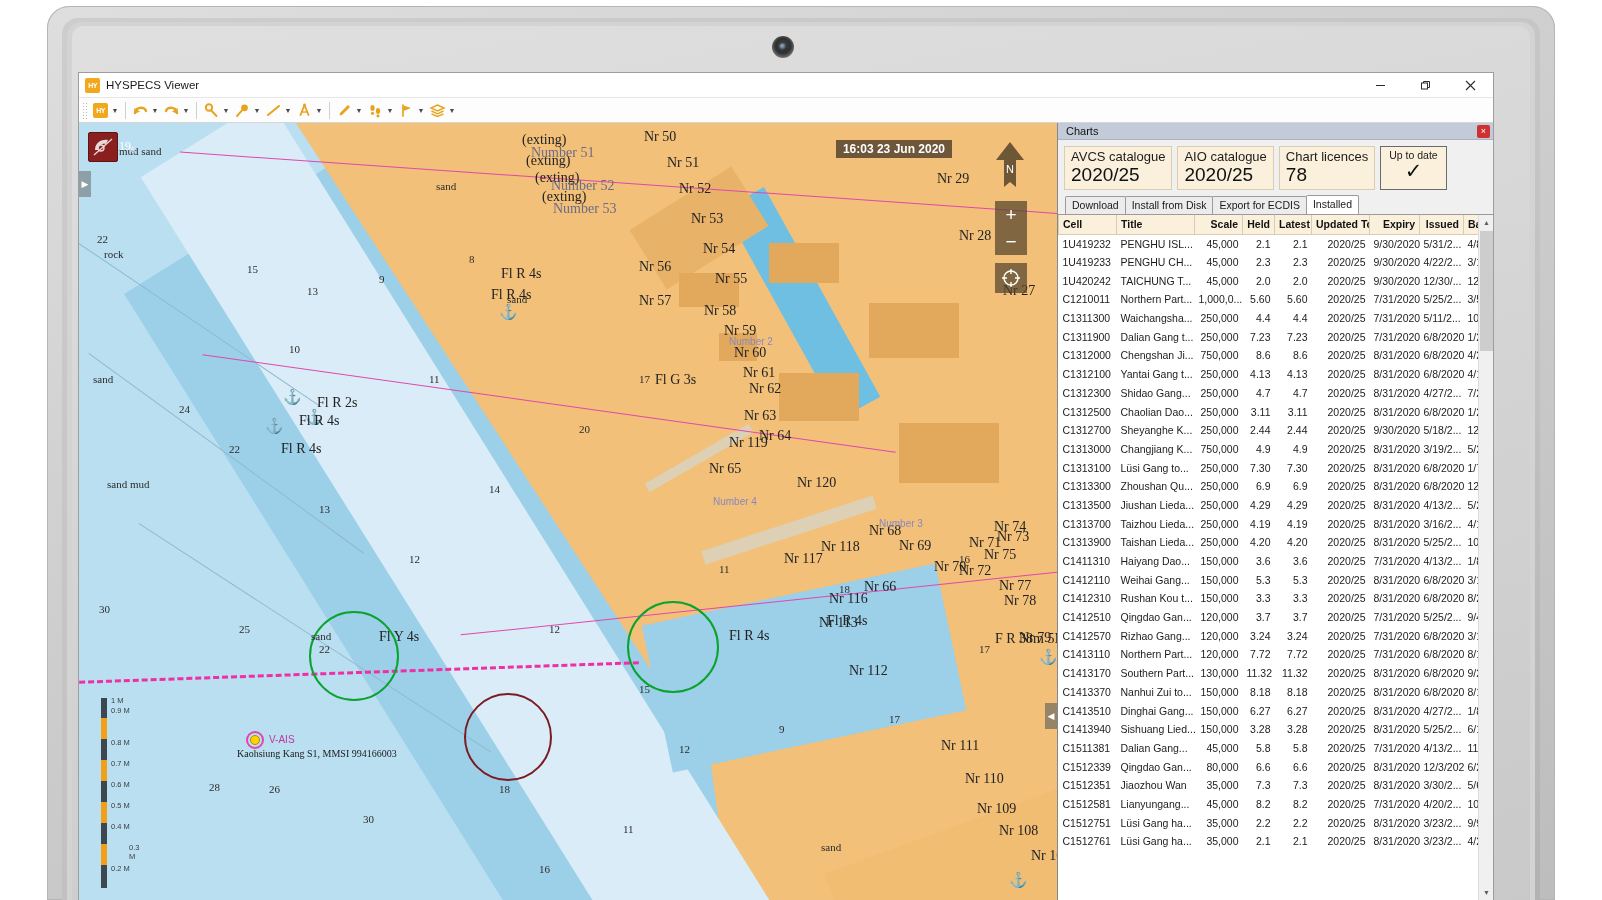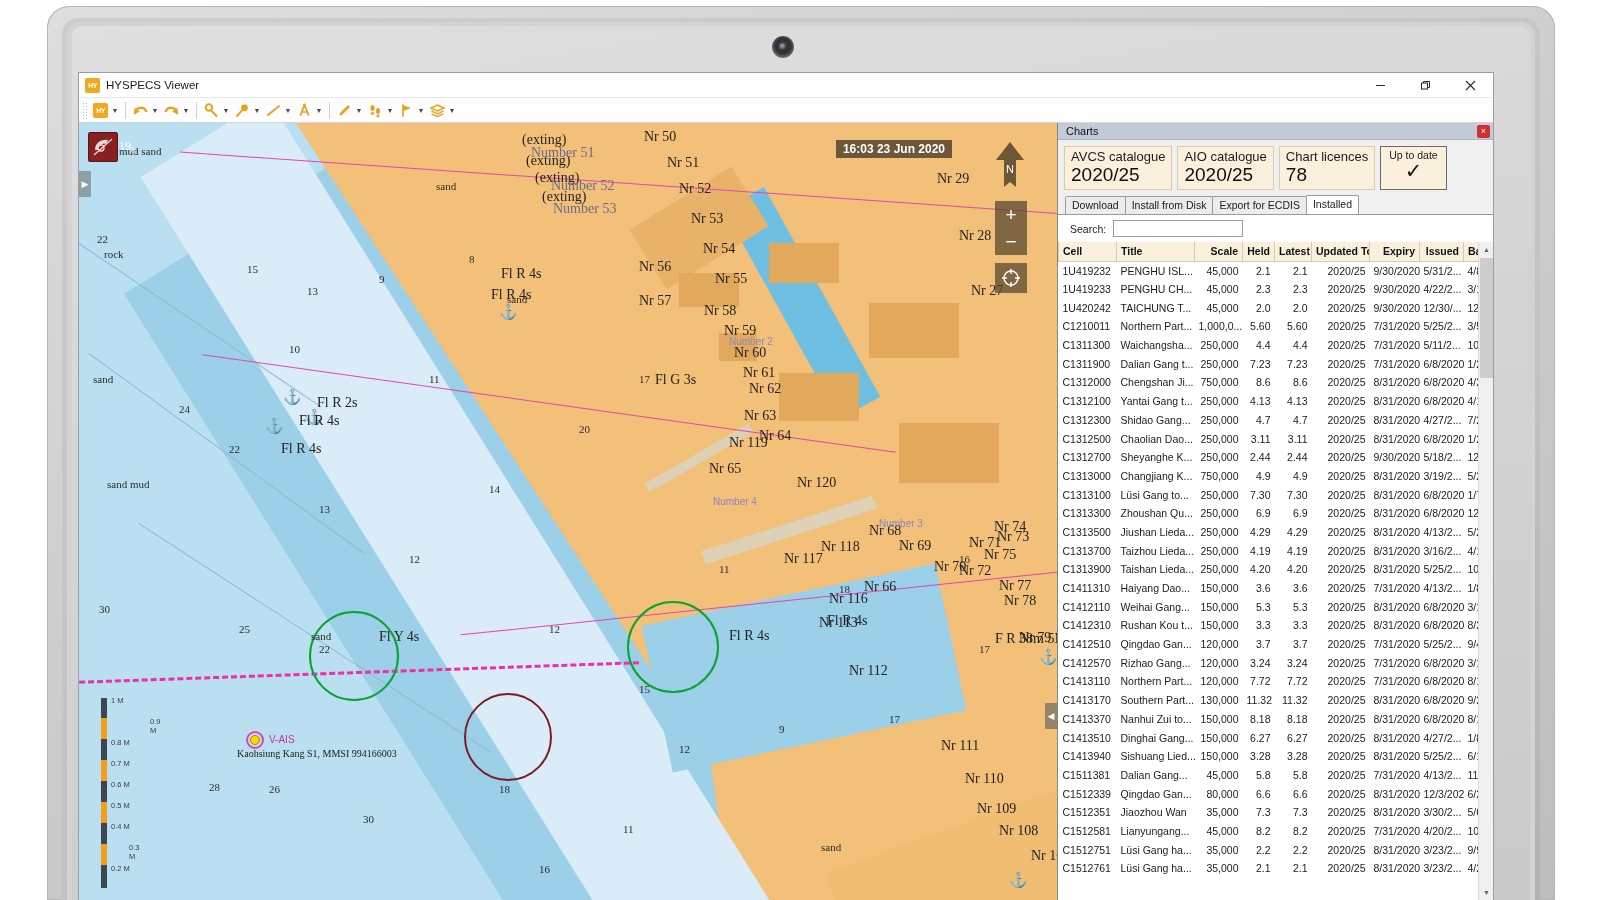--- a/index.html
+++ b/index.html
@@ -576,21 +576,21 @@
         <div class="chart-lbl" style="left:820px;top:415px;">Nr 69</div>
         <div class="chart-lbl" style="left:855px;top:436px;">Nr 70</div>
         <div class="chart-lbl" style="left:890px;top:412px;">Nr 71</div>
         <div class="chart-lbl" style="left:880px;top:440px;">Nr 72</div>
         <div class="chart-lbl" style="left:918px;top:406px;">Nr 73</div>
         <div class="chart-lbl" style="left:915px;top:396px;">Nr 74</div>
         <div class="chart-lbl" style="left:905px;top:424px;">Nr 75</div>
         <div class="chart-lbl" style="left:920px;top:455px;">Nr 77</div>
         <div class="chart-lbl" style="left:925px;top:470px;">Nr 78</div>
         <div class="chart-lbl" style="left:940px;top:507px;">Nr 79</div>
-        <div class="chart-lbl" style="left:892px;top:160px;">Nr 27</div>
+        <div class="chart-lbl" style="left:924px;top:160px;">Nr 27</div>
         <div class="chart-lbl" style="left:880px;top:105px;">Nr 28</div>
         <div class="chart-lbl" style="left:858px;top:48px;">Nr 29</div>
         <div class="chart-lbl" style="left:952px;top:725px;">Nr 107</div>
         <div class="chart-lbl" style="left:920px;top:700px;">Nr 108</div>
         <div class="chart-lbl" style="left:898px;top:678px;">Nr 109</div>
         <div class="chart-lbl" style="left:886px;top:648px;">Nr 110</div>
         <div class="chart-lbl" style="left:862px;top:615px;">Nr 111</div>
         <div class="chart-lbl" style="left:770px;top:540px;">Nr 112</div>
         <div class="chart-lbl" style="left:740px;top:492px;">Nr 113</div>
         <div class="chart-lbl" style="left:750px;top:468px;">Nr 116</div>
@@ -658,21 +658,21 @@
           <div class="sb-seg" style="top:0;height:20px;background:#3d4750;"></div>
           <div class="sb-seg" style="top:20px;height:21px;background:#f2a01c;"></div>
           <div class="sb-seg" style="top:41px;height:21px;background:#3d4750;"></div>
           <div class="sb-seg" style="top:62px;height:21px;background:#f2a01c;"></div>
           <div class="sb-seg" style="top:83px;height:21px;background:#3d4750;"></div>
           <div class="sb-seg" style="top:104px;height:21px;background:#f2a01c;"></div>
           <div class="sb-seg" style="top:125px;height:21px;background:#3d4750;"></div>
           <div class="sb-seg" style="top:146px;height:21px;background:#f2a01c;"></div>
           <div class="sb-seg" style="top:167px;height:23px;background:#3d4750;"></div>
           <div class="sb-lbl" style="top:-2px;">1 M</div>
-          <div class="sb-lbl" style="top:19px;margin-left:39px;">0.9 M</div>
+          <div class="sb-lbl" style="top:8px;">0.9 M</div>
           <div class="sb-lbl" style="top:40px;">0.8 M</div>
           <div class="sb-lbl" style="top:61px;">0.7 M</div>
           <div class="sb-lbl" style="top:82px;">0.6 M</div>
           <div class="sb-lbl" style="top:103px;">0.5 M</div>
           <div class="sb-lbl" style="top:124px;">0.4 M</div>
           <div class="sb-lbl" style="top:145px;padding-left:18px;">0.3 M</div>
           <div class="sb-lbl" style="top:166px;">0.2 M</div>
         </div>
       </div>
 
@@ -703,24 +703,20 @@
         </div>
 
         <div id="tabstrip">
           <div class="tab">Download</div>
           <div class="tab">Install from Disk</div>
           <div class="tab">Export for ECDIS</div>
           <div class="tab active">Installed</div>
         </div>
 
         <div id="tab-body">
-          <div id="search-row">
-            <div class="s-label">Search:</div>
-            <input id="search-input" type="text" placeholder="" style="">
-          </div>
 
           <div id="grid-wrap">
             <div id="grid">
               <table class="grid">
                 <colgroup>
                   <col class="c-cell">
                     <col class="c-title">
                     <col class="c-scale">
                     <col class="c-held">
                   <col class="c-latest">

